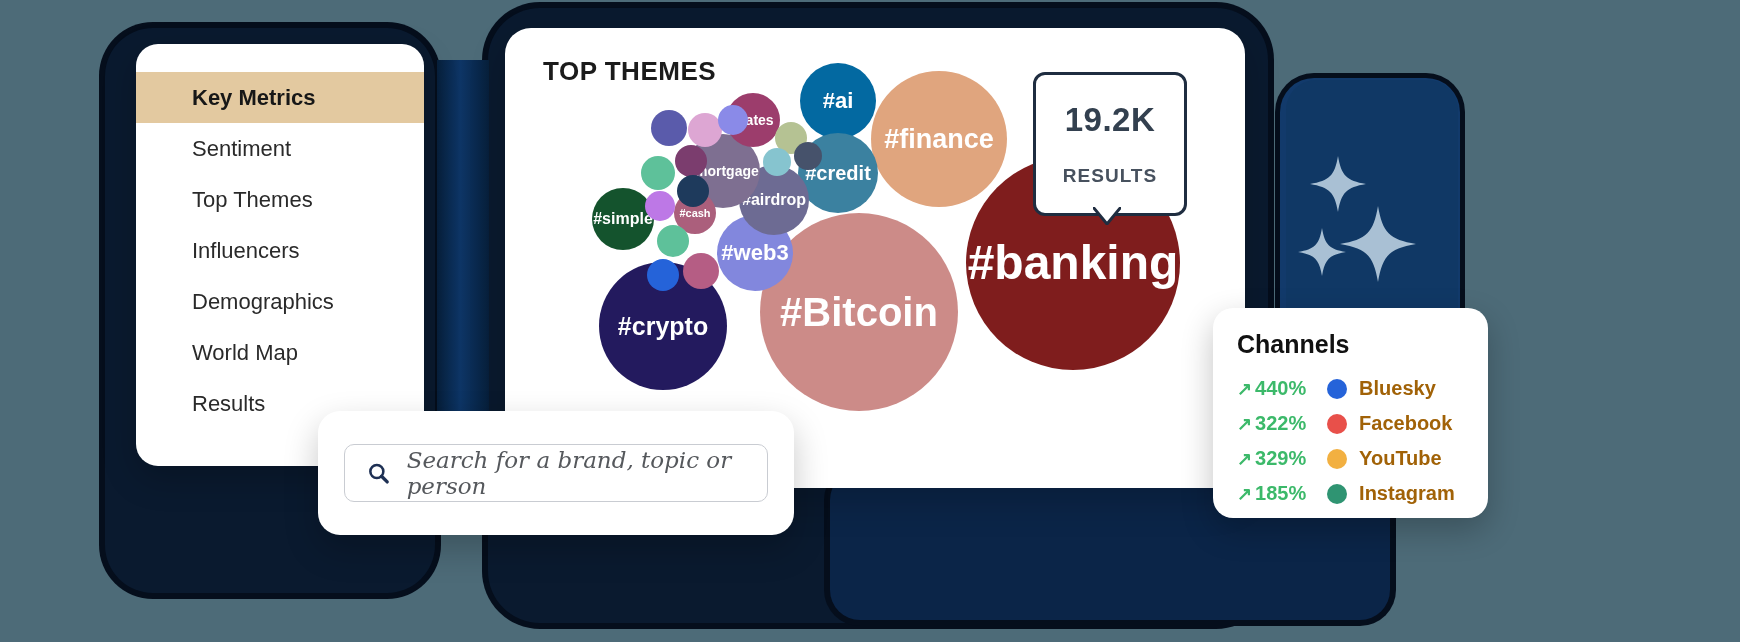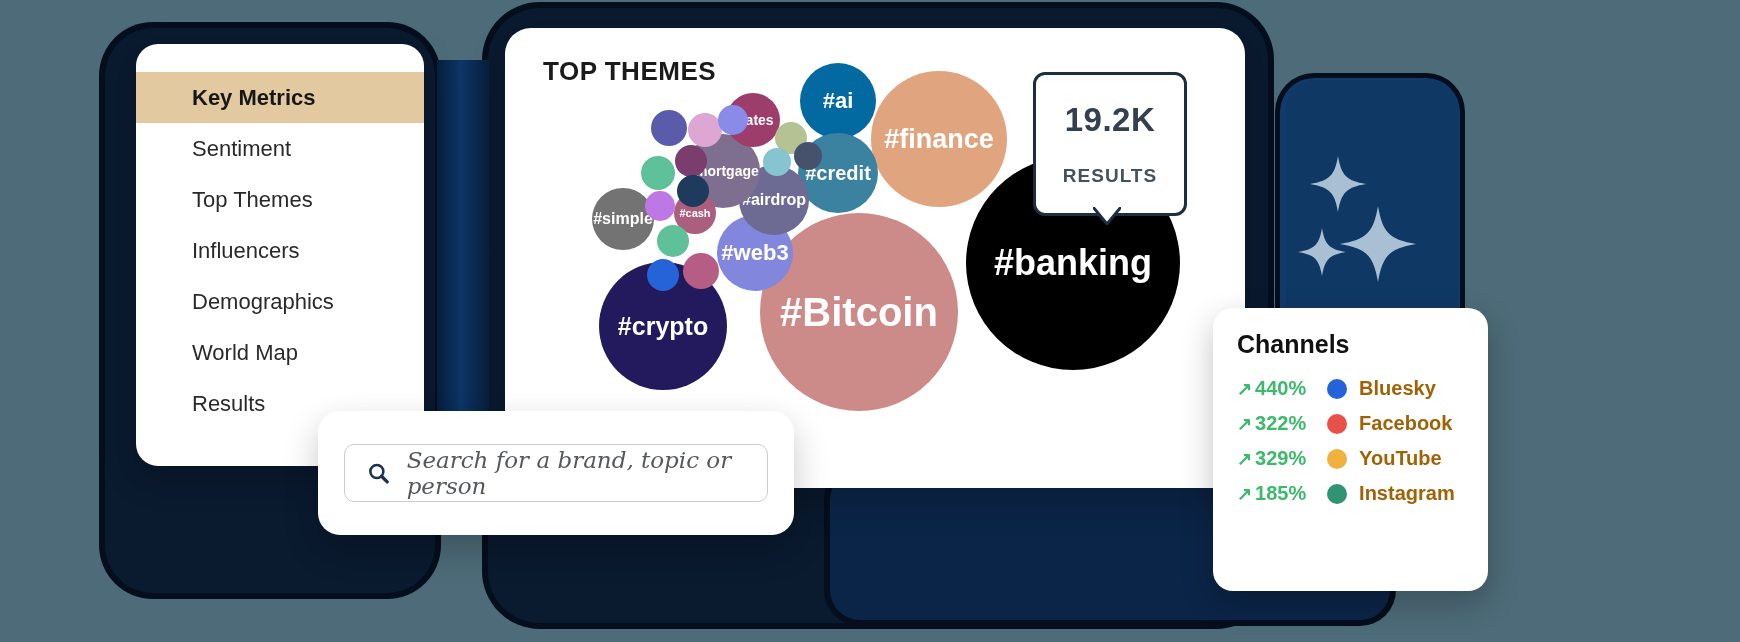--- a/index.html
+++ b/index.html
@@ -97,21 +97,21 @@
     gap:24px;
   }
   .callout-value{font-size:33px;font-weight:bold;color:#33404f;letter-spacing:.5px;}
   .callout-label{font-size:19px;font-weight:bold;color:#47515e;letter-spacing:1px;margin-top:2px;}
   .callout-tail{
     position:absolute;left:1093px;top:207px;width:28px;height:18px;z-index:6;
   }
 
   
   .channels-card{
-    position:absolute;left:1213px;top:308px;width:275px;height:283px;
+    position:absolute;left:1213px;top:308px;width:275px;height:210px;
     background:#ffffff;border-radius:20px;
     box-shadow:0 12px 32px rgba(0,0,0,.24);
     padding:22px 0 0 24px;box-sizing:border-box;
   }
   .channels-title{font-size:25px;font-weight:bold;color:#111;margin-bottom:12px;}
   .channel-row{display:flex;align-items:center;height:35px;}
   .chan-arrow{color:#3cb96a;font-size:18px;font-weight:bold;margin-right:3px;}
   .chan-pct{color:#3cb96a;font-size:20px;font-weight:bold;width:66px;}
   .chan-dot{width:20px;height:20px;border-radius:50%;margin:0 12px 0 6px;flex:none;}
   .chan-name{font-size:20px;font-weight:bold;color:#a16207;}
@@ -181,21 +181,21 @@
         </div>
       </div>
   </div>
 
   <div class="main-card">
     <div class="panel-title">TOP THEMES</div>
     <div class="bubbles" id="bubble-layer">
         <div class="bubble" style="left: 255px; top: 185px; width: 198px; height: 198px; background: rgb(204, 139, 136); font-size: 40px;">
           <span>#Bitcoin</span>
         </div>
-        <div class="bubble" style="left: 461px; top: 128px; width: 214px; height: 214px; background: #000000; font-size: 36px;">
+        <div class="bubble" style="left: 461px; top: 128px; width: 214px; height: 214px; background: #7f1d1d; font-size: 48px;">
           <span>#banking</span>
         </div>
         <div class="bubble" style="left: 94px; top: 234px; width: 128px; height: 128px; background: rgb(35, 26, 94); font-size: 25px;">
           <span>#crypto</span>
         </div>
         <div class="bubble" style="left: 366px; top: 43px; width: 136px; height: 136px; background: rgb(224, 165, 126); font-size: 27px;">
           <span>#finance</span>
         </div>
         <div class="bubble" style="left: 295px; top: 35px; width: 76px; height: 76px; background: #0369a1; font-size: 22px;">
           <span>#ai</span>
@@ -208,21 +208,21 @@
         </div>
         <div class="bubble" style="left: 234px; top: 137px; width: 70px; height: 70px; background: rgb(109, 107, 147); font-size: 16px;">
           <span>#airdrop</span>
         </div>
         <div class="bubble" style="left: 181px; top: 106px; width: 74px; height: 74px; background: rgb(126, 111, 145); font-size: 14px;">
           <span>#mortgage</span>
         </div>
         <div class="bubble" style="left: 221px; top: 65px; width: 54px; height: 54px; background: rgb(156, 61, 108); font-size: 14px;">
           <span>#rates</span>
         </div>
-        <div class="bubble" style="left: 87px; top: 160px; width: 62px; height: 62px; background: #737373; font-size: 16px;">
+        <div class="bubble" style="left: 87px; top: 160px; width: 62px; height: 62px; background: #14532d; font-size: 16px;">
           <span>#simple</span>
         </div>
         <div class="bubble" style="left: 169px; top: 164px; width: 42px; height: 42px; background: rgb(171, 95, 124); font-size: 11px;">
           <span>#cash</span>
         </div>
         <div class="bubble" style="left: 146px; top: 82px; width: 36px; height: 36px; background: rgb(90, 91, 171);"></div>
         <div class="bubble" style="left: 183px; top: 85px; width: 34px; height: 34px; background: rgb(221, 166, 211);"></div>
         <div class="bubble" style="left: 213px; top: 77px; width: 30px; height: 30px; background: rgb(138, 138, 232);"></div>
         <div class="bubble" style="left: 170px; top: 117px; width: 32px; height: 32px; background: rgb(123, 61, 110);"></div>
         <div class="bubble" style="left: 136px; top: 128px; width: 34px; height: 34px; background: rgb(94, 193, 154);"></div>

